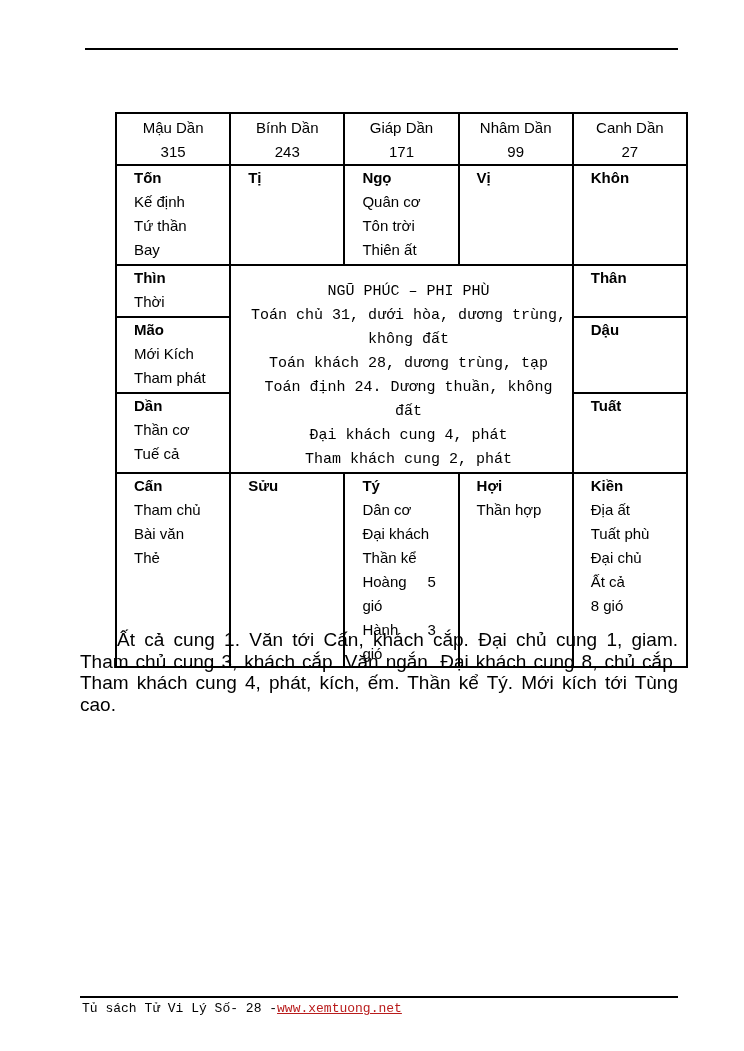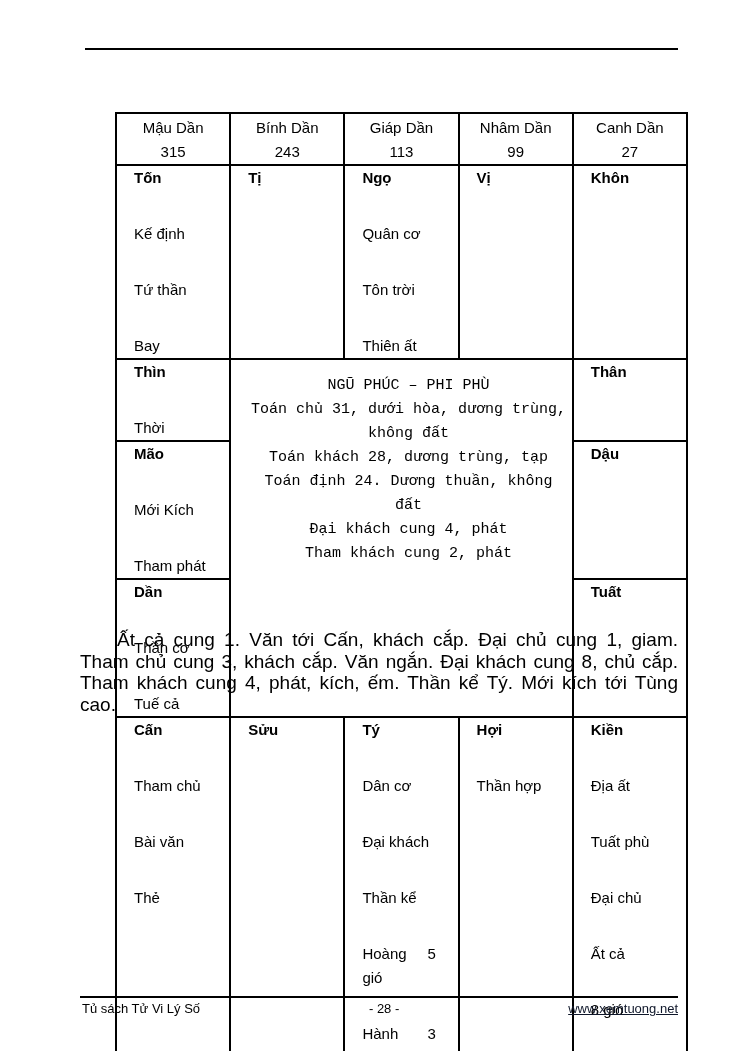--- a/index.html
+++ b/index.html
@@ -30,41 +30,41 @@
     padding:0 3px 0 17px;line-height:24px;overflow:hidden;
   }
   tr.year-row{height:48px;}
   tr.row-top{height:100px;}
   tr.row-mid-a{height:50px;}
   tr.row-mid-b{height:73px;}
   tr.row-mid-c{height:77px;}
   tr.row-bottom{height:143px;}
   .year-cell{text-align:center;padding:2px 2px 0 2px !important;line-height:22px;}
   .ct{font-weight:bold;}
-  .cl{white-space:pre-wrap;margin-top:32px;}
+  .cl{white-space:pre-wrap;}
   .center-cell{
     text-align:center;vertical-align:top;
     padding-top:14px !important;line-height:25.5px;font-family:Liberation Mono, monospace;
   }
 
   
   .body-text{
     position:absolute;left:80px;top:629px;width:598px;
     font-size:19px;line-height:21.7px;text-align:justify;
   }
   .body-text p{margin:0 0 9px 0;text-indent:37px;}
 
   
   .footer-rule{left:80px;right:66px;top:996px;}
   .page-footer{
     position:absolute;left:82px;right:66px;top:1001px;
-    display:flex;justify-content:space-between;align-items:flex-start;
-    font-size:13px;line-height:16px;
-  }
-  .page-footer a{color:#0f172a;text-decoration:underline;cursor:pointer;}
+    display:flex;align-items:flex-start;
+    font-size:13px;line-height:16px;font-family:Liberation Mono, monospace;
+  }
+  .page-footer a{color:#b91c1c;text-decoration:underline;cursor:pointer;}
 </style>
 </head>
 <body>
 
 <div class="page">
 
   <div class="rule header-rule"></div>
 
   <table class="chart-table">
     <colgroup>
@@ -80,21 +80,21 @@
       <td class="year-cell">
         <div>Mậu Dần</div>
         <div>315</div>
       </td>
       <td class="year-cell">
         <div>Bính Dần</div>
         <div>243</div>
       </td>
       <td class="year-cell">
         <div>Giáp Dần</div>
-        <div>113</div>
+        <div>171</div>
       </td>
       <td class="year-cell">
         <div>Nhâm Dần</div>
         <div>99</div>
       </td>
       <td class="year-cell">
         <div>Canh Dần</div>
         <div>27</div>
       </td>
     </tr>

